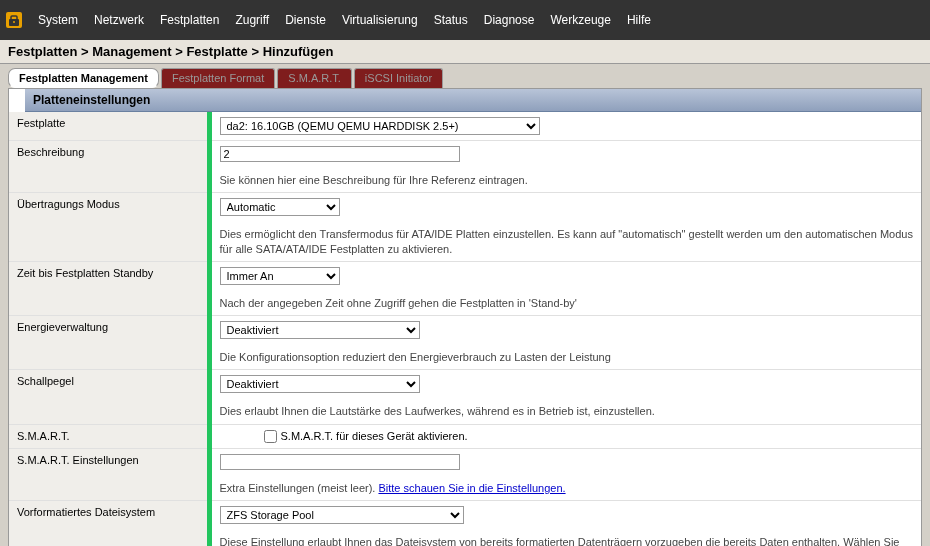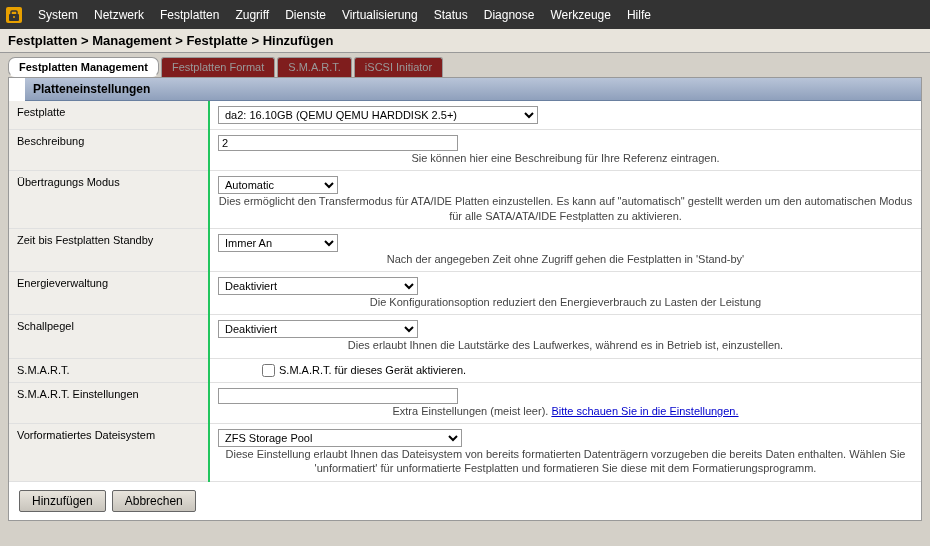--- a/index.html
+++ b/index.html
@@ -9,21 +9,21 @@
       background: #d4d0c8;
       color: #000;
     }
     
     .menubar {
       background: #333;
       color: #fff;
       display: flex;
       align-items: center;
       padding: 2px 4px;
-      height: 29px;
+      height: 40px;
       gap: 0;
     }
     .menubar-logo {
       width: 20px;
       height: 18px;
       margin-right: 6px;
       display: flex;
       align-items: center;
       justify-content: center;
     }
@@ -101,35 +101,34 @@
       border-bottom: 1px solid #e0e0e0;
     }
     .settings-table td {
       padding: 5px 8px;
       vertical-align: top;
     }
     .label-col {
       width: 200px;
       background: #f0eeea;
       font-weight: normal;
-      border-right: 2px solid #22c55e;
+      border-right: 5px solid #22c55e;
       white-space: nowrap;
       font-size: 11px;
       padding-top: 7px;
     }
     .value-col {
       font-size: 11px;
       padding: 5px 8px;
     }
     .hint-text {
       color: #444;
       font-size: 11px;
-      margin-top: 0;
+      margin-top: 11px;
       line-height: 1.3;
-      text-align: center;
     }
     
     select.field-select {
       padding: 1px 2px;
       font-size: 11px;
       border: 1px solid #999;
       background: #fff;
     }
     input.field-input {
       padding: 1px 3px;

